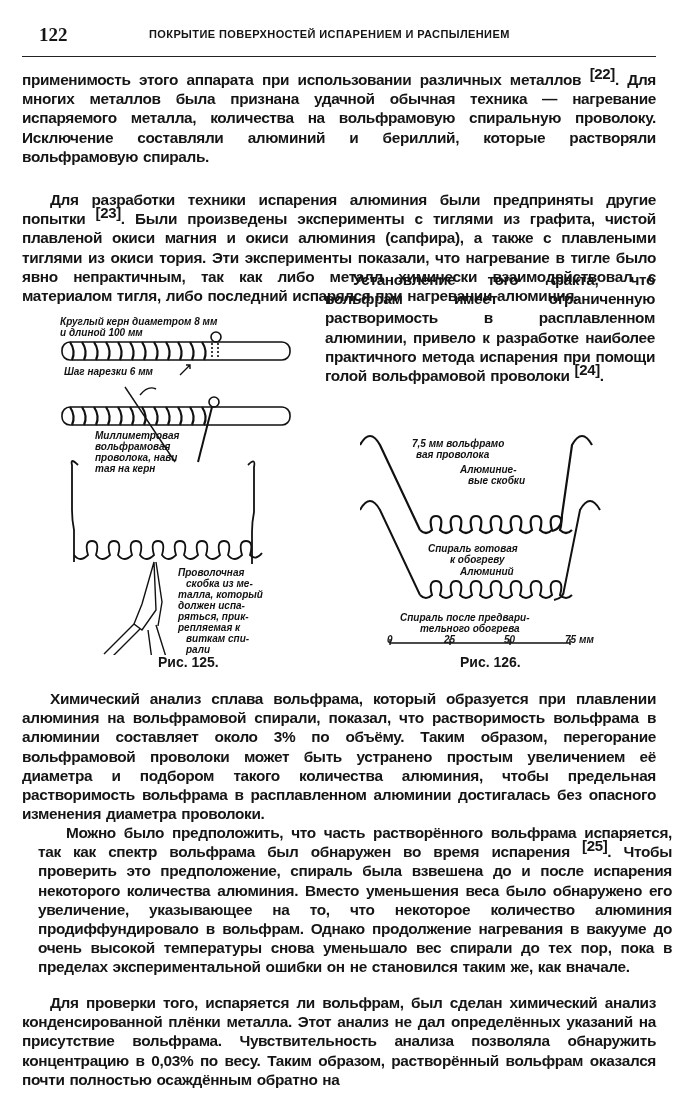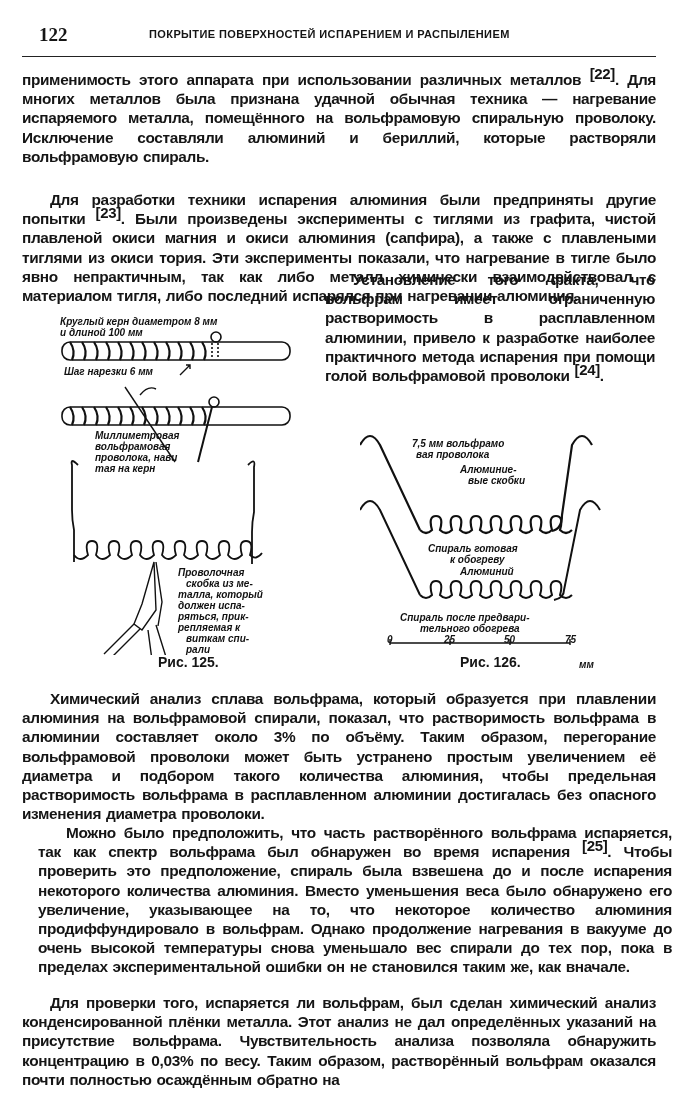--- a/index.html
+++ b/index.html
@@ -37,21 +37,21 @@
 
 <div class="page">
 
   <div class="header">
     <span class="pagenum">122</span>
     <span class="runhead">ПОКРЫТИЕ ПОВЕРХНОСТЕЙ ИСПАРЕНИЕМ И РАСПЫЛЕНИЕМ</span>
   </div>
   <div class="rule"></div>
 
   <div class="txt block1 cond">
-    <p><span>применимость этого аппарата при использовании различных металлов </span><sup>[22]</sup><span>. Для многих металлов была признана удачной обычная техника — нагревание испаряемого металла, помещённого на вольфрамовую спиральную проволоку. Исключение составляли алюминий и бериллий, которые растворяли вольфрамовую спираль.</span></p>
+    <p><span>применимость этого аппарата при использовании различных металлов </span><sup>[22]</sup><span>. Для многих металлов была признана удачной обычная техника — нагревание испаряемого металла, количества на вольфрамовую спиральную проволоку. Исключение составляли алюминий и бериллий, которые растворяли вольфрамовую спираль.</span></p>
   </div>
 
   <div class="txt block2 cond">
     <p class="indent"><span>Для разработки техники испарения алюминия были предприняты другие попытки </span><sup>[23]</sup><span>. Были произведены эксперименты с тиглями из графита, чистой плавленой окиси магния и окиси алюминия (сапфира), а также с плавлеными тиглями из окиси тория. Эти эксперименты показали, что нагревание в тигле было явно непрактичным, так как либо металл химически взаимодействовал с материалом тигля, либо последний испарялся при нагревании алюминия.</span></p>
   </div>
 
   <div class="txt block3 cond">
     <p class="indent"><span>Установление того факта, что вольфрам имеет ограниченную растворимость в расплавленном алюминии, привело к разработке наиболее практичного метода испарения при помощи голой вольфрамовой проволоки </span><sup>[24]</sup><span>.</span></p>
   </div>
 
@@ -151,21 +151,21 @@
 
     <g stroke="#111" fill="none" stroke-width="1.4">
       <path d="M30 228 h180 M30 224 v6 M90 224 v6 M150 224 v6 M210 224 v6"></path>
     </g>
   </svg>
   <div style="position:absolute;left:387px;top:634px;width:250px;height:14px;font-family:'Liberation Sans',sans-serif;font-style:italic;font-weight:bold;font-size:10px;">
     <span style="position:absolute;left:0;">0</span>
     <span style="position:absolute;left:57px;">25</span>
     <span style="position:absolute;left:117px;">50</span>
     <span style="position:absolute;left:178px;">75</span>
-    <span style="position:absolute;left:192px;margin-top:25px;">мм</span>
+    <span style="position:absolute;left:192px;">мм</span>
   </div>
   <div class="caption cap126">Рис. 126.</div>
 
   <div class="txt block4 cond">
     <p class="indent">Химический анализ сплава вольфрама, который образуется при плавлении алюминия на вольфрамовой спирали, показал, что растворимость вольфрама в алюминии составляет около 3% по объёму. Таким образом, перегорание вольфрамовой проволоки может быть устранено простым увеличением её диаметра и подбором такого количества алюминия, чтобы предельная растворимость вольфрама в расплавленном алюминии достигалась без опасного изменения диаметра проволоки.</p>
   </div>
 
   <div class="txt block5 cond">
     <p class="indent"><span>Можно было предположить, что часть растворённого вольфрама испаряется, так как спектр вольфрама был обнаружен во время испарения </span><sup>[25]</sup><span>. Чтобы проверить это предположение, спираль была взвешена до и после испарения некоторого количества алюминия. Вместо уменьшения веса было обнаружено его увеличение, указывающее на то, что некоторое количество алюминия продиффундировало в вольфрам. Однако продолжение нагревания в вакууме до очень высокой температуры снова уменьшало вес спирали до тех пор, пока в пределах экспериментальной ошибки он не становился таким же, как вначале.</span></p>
   </div>

